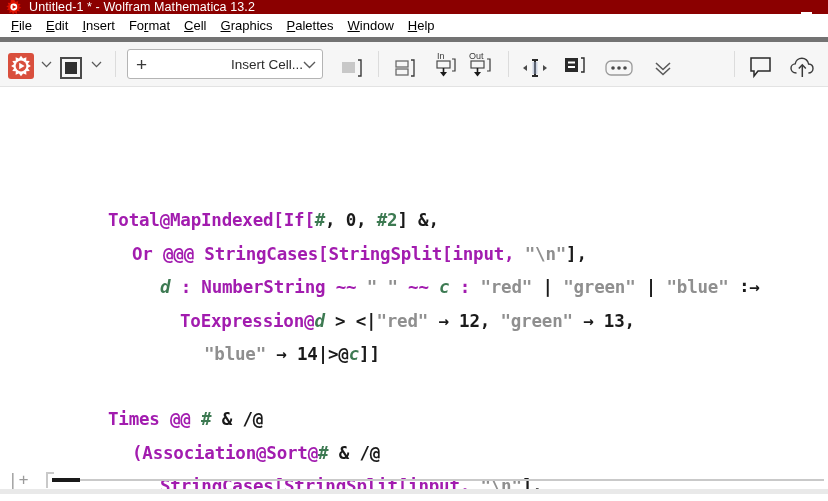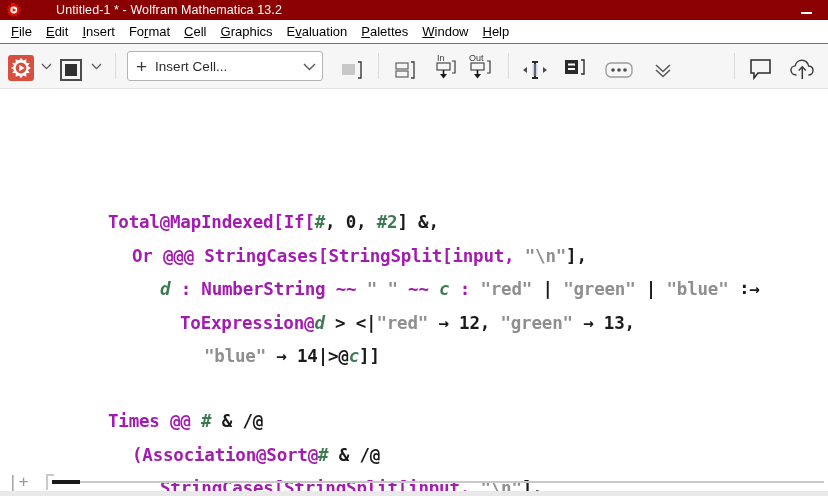--- a/index.html
+++ b/index.html
@@ -10,26 +10,25 @@
   body {
     width: 828px;
     height: 501px;
     overflow: hidden;
     font-family: "Liberation Sans", sans-serif;
     -webkit-font-smoothing: antialiased;
   }
 
   
   .titlebar {
-    height: 20px;
+    height: 14px;
     background: #8b0000;
     display: flex;
     align-items: center;
     position: relative;
-    gap: 27px;
   }
   .title-icon {
     width: 16px;
     height: 16px;
     margin-left: 6px;
     margin-right: 7px;
     flex: 0 0 auto;
     position: relative;
   }
   .title-text {
@@ -60,21 +59,21 @@
     background: #ffffff;
   }
 
   
   .menubar {
     height: 23px;
     background: #ffffff;
     display: flex;
     align-items: center;
     padding-left: 4px;
-    border-bottom: 1px solid #737373;
+    border-bottom: 5px solid #737373;
   }
   .menu-item {
     font-size: 13px;
     color: #000000;
     padding: 0 7px;
     line-height: 23px;
     white-space: nowrap;
     font-family: "Liberation Sans", sans-serif;
   }
   .menu-item u {
@@ -164,20 +163,21 @@
     line-height: 1;
     margin-right: 8px;
     font-family: "Liberation Sans", sans-serif;
   }
   .insert-cell .lbl {
     flex: 1;
     font-size: 13.5px;
     color: #2b2b2b;
     white-space: nowrap;
     font-family: "Liberation Sans", sans-serif;
+    text-align: right;
   }
   .tb-right {
     position: absolute;
     right: 8px;
     display: flex;
     align-items: center;
     height: 44px;
   }
 
   
@@ -279,21 +279,20 @@
   </div>
 </div>
 
 <div class="menubar">
   <div class="menu-item"><u>F</u>ile</div>
   <div class="menu-item"><u>E</u>dit</div>
   <div class="menu-item"><u>I</u>nsert</div>
   <div class="menu-item">Fo<u>r</u>mat</div>
   <div class="menu-item"><u>C</u>ell</div>
   <div class="menu-item"><u>G</u>raphics</div>
-  <div class="menu-item">E<u>v</u>aluation</div>
   <div class="menu-item"><u>P</u>alettes</div>
   <div class="menu-item"><u>W</u>indow</div>
   <div class="menu-item"><u>H</u>elp</div>
 </div>
 
 <div class="toolbar">
 
   <div class="tb-group">
     <div class="tb-btn">
       <span class="run-icon">

